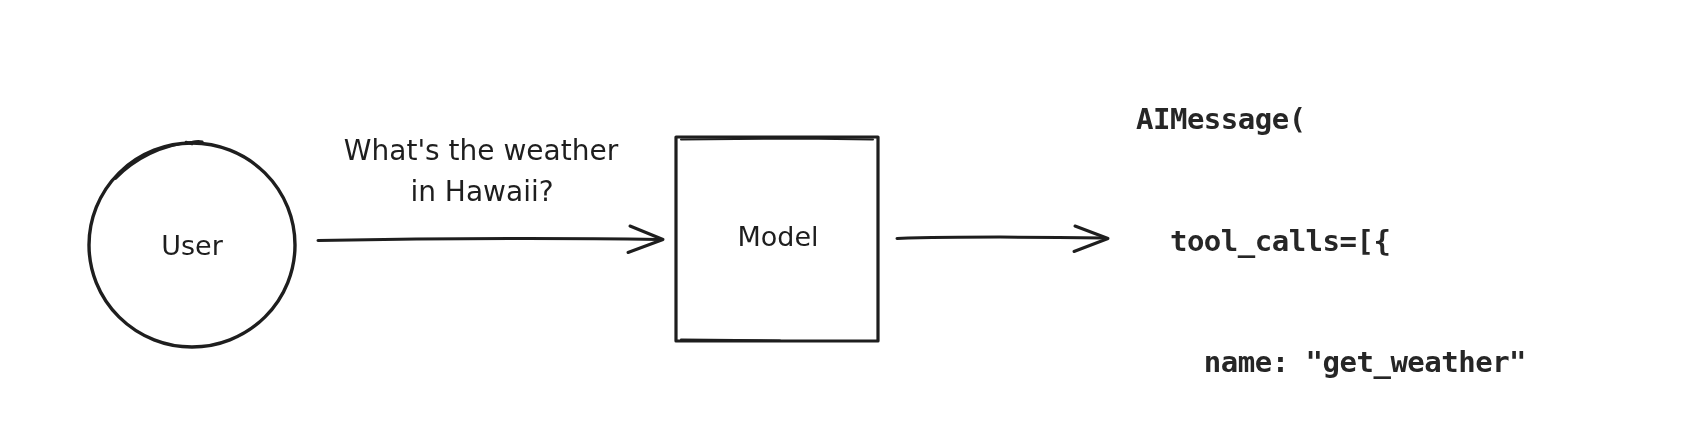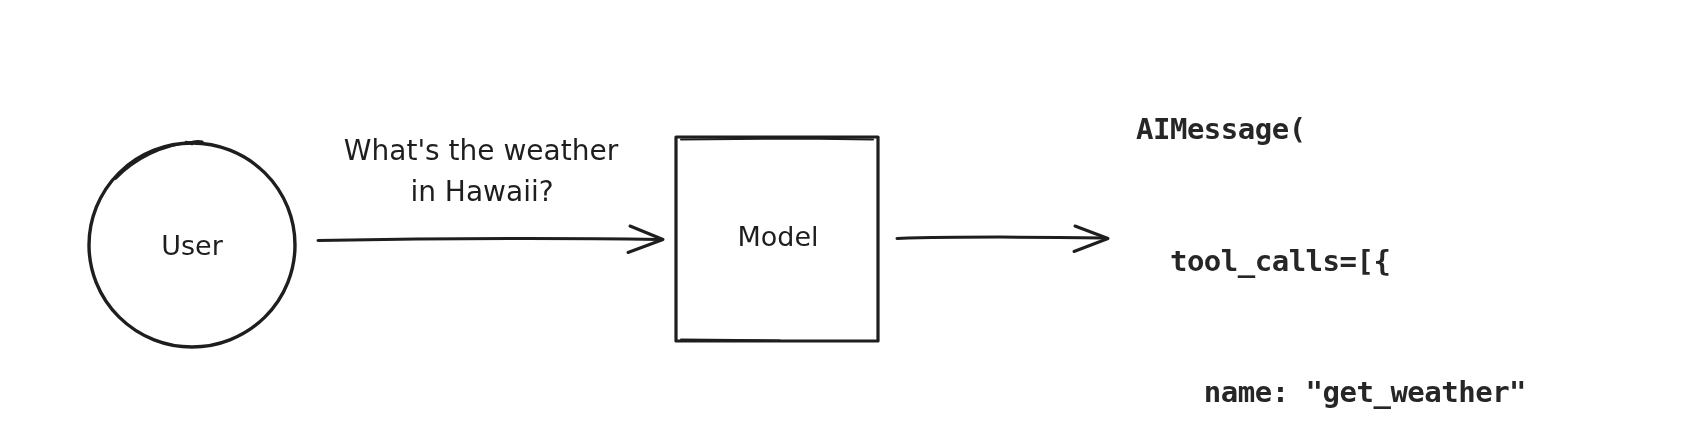--- a/index.html
+++ b/index.html
@@ -39,21 +39,21 @@
     left: 1136px;
     top: 18px;
     font-family: "DejaVu Sans Mono", "Liberation Mono", monospace;
     font-weight: bold;
     font-size: 29px;
     line-height: 40.5px;
     color: #262626;
     white-space: pre;
     letter-spacing: -0.5px;
   }
-  .code-line { white-space: pre; margin-top: 10px; }
+  .code-line { white-space: pre; }
 </style>
 </head>
 <body>
 
 <div id="stage">
 
   <svg id="sketch-layer" viewBox="0 0 1684 432" xmlns="http://www.w3.org/2000/svg">
 
     <g>
       <ellipse class="ink" cx="192" cy="245" rx="103" ry="102" stroke-width="3.4"></ellipse>

